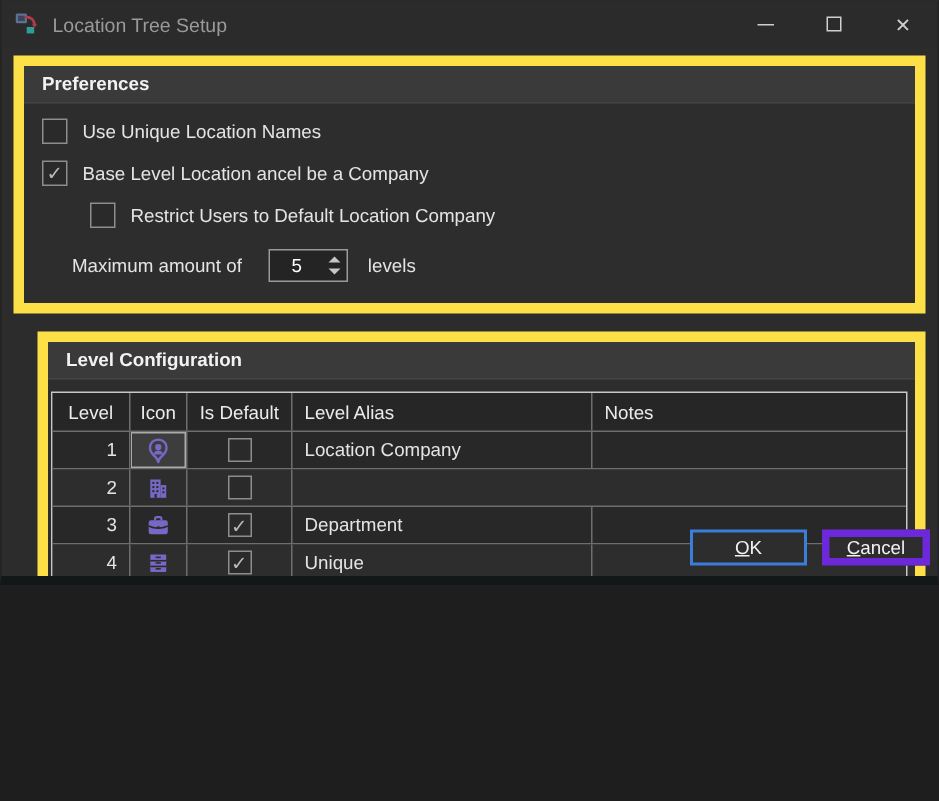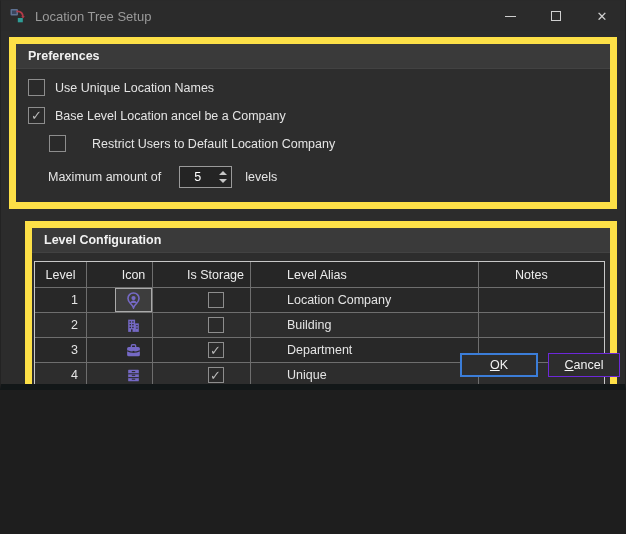--- a/index.html
+++ b/index.html
@@ -24,21 +24,21 @@
   .max-glyph { width: 10px; height: 10px; border: 1px solid #cfcfcf; display: inline-block; }
   .min-glyph { width: 11px; height: 1px; background: #cfcfcf; display: inline-block; }
 
   
   .group { margin: 6px 8px 0 8px; border: 7px solid #fde047; background: #2d2d2d; }
   .group-header { background: #3a3a3a; border-bottom: 1px solid #424242; padding: 5px 12px 5px 12px; font-weight: bold; color: #f2f2f2; }
   .group-body { padding: 10px 12px 12px 12px; }
 
   
   .cb-row { display: flex; align-items: center; margin-bottom: 11px; }
-  .cb-row.indent { margin-left: 21px; gap: 16px; }
+  .cb-row.indent { margin-left: 32px; }
   .checkbox {
     width: 17px; height: 17px; border: 1px solid #8d8d8d; background: #2a2a2a;
     display: inline-flex; align-items: center; justify-content: center;
     margin-right: 10px; flex: 0 0 auto; color: transparent; font-size: 13px;
   }
   .checkbox.checked { color: #b9b9b9; }
   .checkbox::after { content: "\2713"; line-height: 1; }
 
   
   .spin-row { display: flex; align-items: center; margin-left: 20px; margin-top: 14px; margin-bottom: 2px; text-align: right; }
@@ -46,21 +46,21 @@
   .spin-value { flex: 1; display: flex; align-items: center; justify-content: center; color: #fff; }
   .spin-buttons { width: 16px; display: flex; flex-direction: column; align-items: center; justify-content: center; gap: 4px; }
   .tri-up { width: 0; height: 0; border-left: 4px solid transparent; border-right: 4px solid transparent; border-bottom: 4px solid #c6c6c6; }
   .tri-down { width: 0; height: 0; border-left: 4px solid transparent; border-right: 4px solid transparent; border-top: 4px solid #c6c6c6; }
   .spin-after { margin-left: 13px; }
 
   
   .group.levels { margin-top: 12px; height: 311px; margin-left: 24px; }
   .group.levels .group-body { padding: 8px 5px 6px 2px; height: calc(100% - 25px); }
   .table { border: 1px solid #c8c8c8; background: #2d2d2d; height: 274px; display: flex; flex-direction: column; overflow: hidden; }
-  .trow { display: flex; height: 25px; flex: 0 0 auto; border-bottom: 1px solid #6e6e6e; gap: 28px; }
+  .trow { display: flex; height: 25px; flex: 0 0 auto; border-bottom: 1px solid #6e6e6e; }
   .trow.thead { height: 26px; background: #262626; }
   .trow.odd  { background: #282828; }
   .trow.even { background: #2d2d2d; }
   .tcell { display: flex; align-items: center; border-right: 1px solid #6e6e6e; padding: 0 8px; overflow: hidden; white-space: nowrap; }
   .tcell:last-child { border-right: none; }
   .c-level { width: 52px; justify-content: flex-end; }
   .c-icon  { width: 38px; justify-content: center; padding: 0; }
   .c-store { width: 70px; justify-content: center; }
   .c-alias { width: 200px; text-align: center; }
   .c-notes { flex: 1; }
@@ -71,21 +71,21 @@
   .cell-iconbox { width: 100%; height: 100%; display: flex; align-items: center; justify-content: center; }
   .cell-iconbox.selected { background: #3d3d3d; box-shadow: inset 0 0 0 1px #aaaaaa; }
   .cell-icon { width: 17px; height: 17px; }
 
   .checkbox.small { width: 16px; height: 16px; margin-right: 0; }
 
   
   .footer { position: absolute; right: 5px; bottom: 7px; display: flex; gap: 10px; }
   .btn { height: 24px; background: #2d2d2d; color: #f2f2f2; font-size: 12.5px; display: flex; align-items: center; justify-content: center; font-family: "Liberation Sans", sans-serif; }
   .btn-ok { width: 78px; border: 2px solid #3b7dd8; }
-  .btn-cancel { width: 72px; border: 1px solid #6d28d9; }
+  .btn-cancel { width: 72px; border: 5px solid #6d28d9; }
   .btn u { text-decoration: underline; }
 </style>
 </head>
 <body>
 
 <svg width="0" height="0" style="position:absolute" aria-hidden="true">
   <defs>
     <symbol id="sym-person-location-icon" viewBox="0 0 16 16">
       <path d="M8 1C4.9 1 2.8 3.2 2.8 6.1c0 2.1 1.2 3.6 2.5 4.9.9.9 1.9 1.8 2.3 3l.4 1 .4-1c.4-1.2 1.4-2.1 2.3-3 1.3-1.3 2.5-2.8 2.5-4.9C13.2 3.2 11.1 1 8 1z" fill="none" stroke="#7569c5" stroke-width="1.5"></path>
       <circle cx="8" cy="5.7" r="2" fill="#7569c5"></circle>
@@ -183,21 +183,21 @@
   </div>
 
   <div class="group levels">
     <div class="group-header">Level Configuration</div>
     <div class="group-body">
       <div class="table">
 
         <div class="trow thead">
           <div class="tcell c-level">Level</div>
           <div class="tcell c-icon">Icon</div>
-          <div class="tcell c-store">Is Storage</div>
+          <div class="tcell c-store">Is Default</div>
           <div class="tcell c-alias">Level Alias</div>
           <div class="tcell c-notes">Notes</div>
         </div>
 
         <div class="trow odd">
           <div class="tcell c-level">1</div>
           <div class="tcell c-icon">
               <span class="cell-iconbox selected">
                 <svg class="cell-icon">
                   <use href="#sym-person-location-icon"></use>
@@ -216,21 +216,20 @@
           <div class="tcell c-icon">
               <span class="cell-iconbox">
                 <svg class="cell-icon">
                   <use href="#sym-building-icon"></use>
                 </svg>
               </span>
             </div>
           <div class="tcell c-store">
               <span class="checkbox small"></span>
             </div>
-          <div class="tcell c-alias">Building</div>
           <div class="tcell c-notes"></div>
         </div>
 
         <div class="trow odd">
           <div class="tcell c-level">3</div>
           <div class="tcell c-icon">
               <span class="cell-iconbox">
                 <svg class="cell-icon">
                   <use href="#sym-briefcase-icon"></use>
                 </svg>

